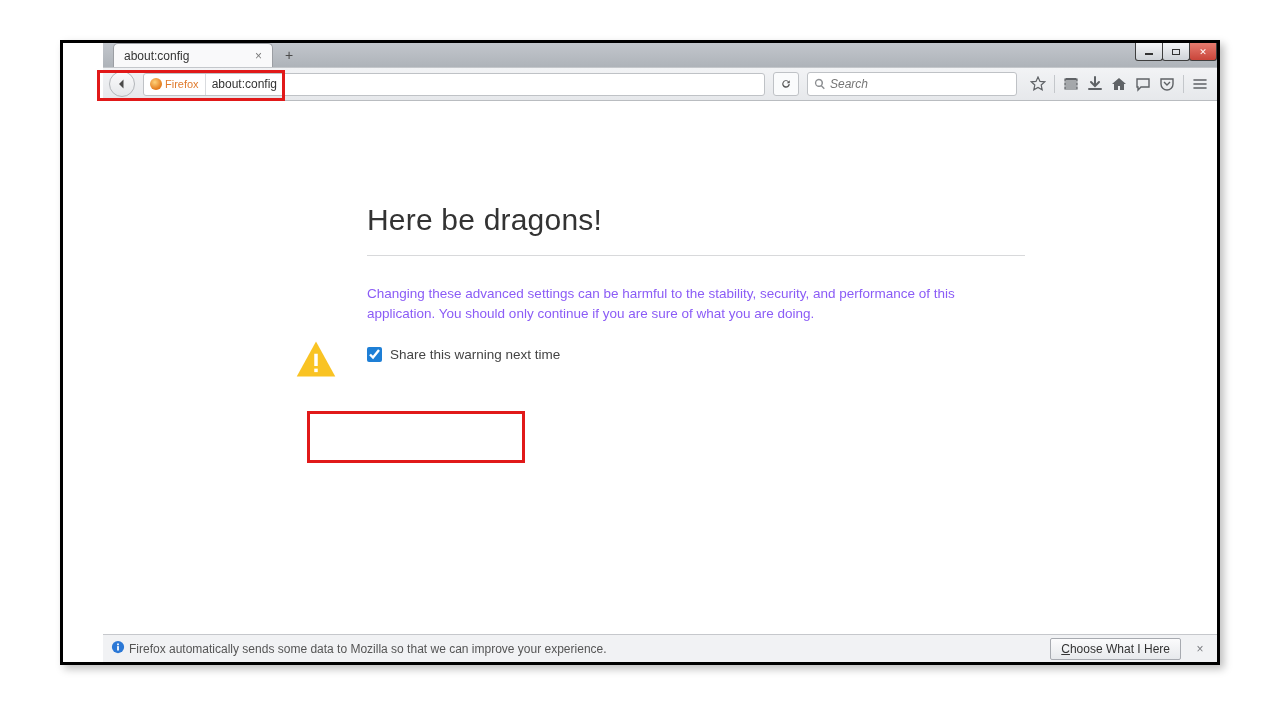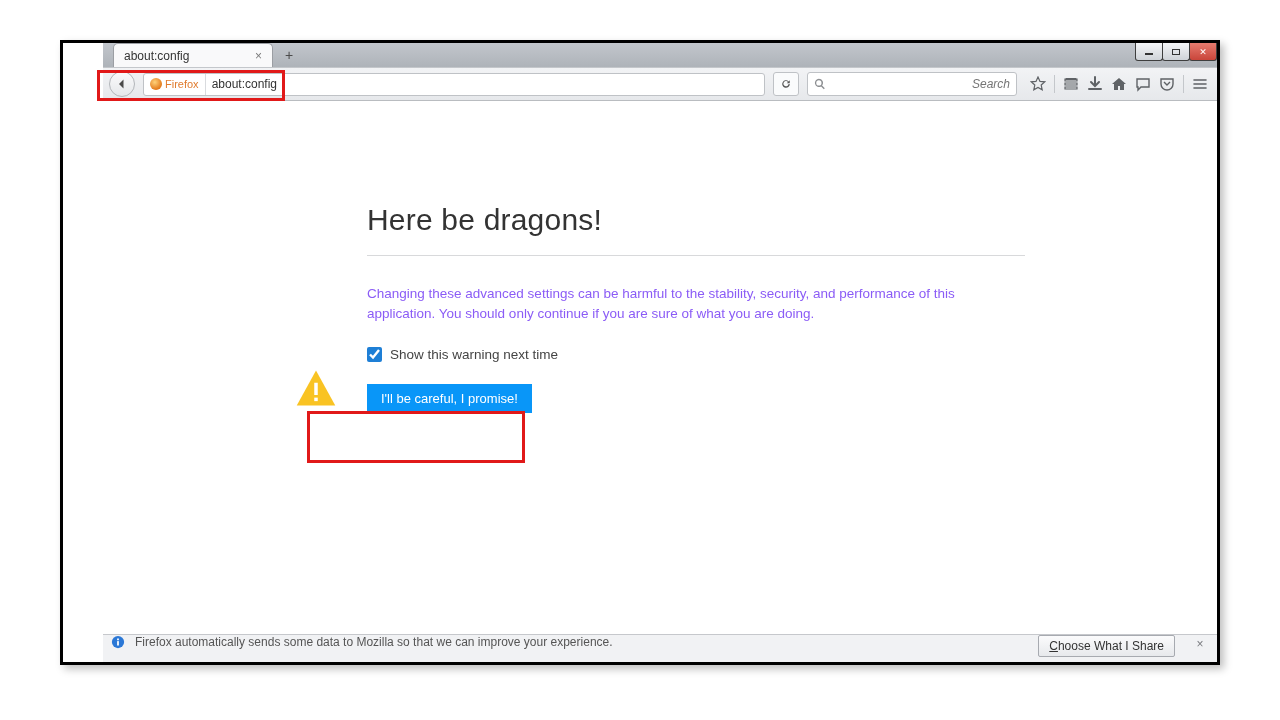--- a/index.html
+++ b/index.html
@@ -170,21 +170,21 @@
     width: 210px;
     height: 24px;
     border: 1px solid #bfc2c6;
     border-radius: 3px;
     background: #fff;
     display:flex;align-items:center;
     padding: 0 6px;
     margin-left:4px;
   }
   .search-wrap svg{width:12px;height:12px;fill:#8d8f92;margin-right:4px;}
-  .search-input{flex:1;border:none;outline:none;font-size:12px;font-style:italic;color:#9a9c9f;background:transparent;text-align:right;}
+  .search-input{flex:1;border:none;outline:none;font-size:12px;font-style:italic;color:#9a9c9f;background:transparent;}
   .tool-icons {
     display:flex;align-items:center;gap:2px;margin-left:6px;
   }
   .tool-icons .sep{width:1px;height:18px;background:#c4c7cb;margin:0 3px;}
   .ticon{width:22px;height:22px;display:flex;align-items:center;justify-content:center;color:#5f6266;cursor:pointer;border-radius:2px;}
   .ticon svg{width:16px;height:16px;fill:currentColor;}
   .ticon.menu svg{stroke:#5f6266;}
 
   
   .content {
@@ -232,23 +232,23 @@
     z-index: 50;
   }
   .hl-addr { top: 27px; left: 34px; width: 188px; height: 31px; }
   .hl-btn  { top: 368px; left: 244px; width: 218px; height: 52px; }
 
   
   .footer-bar{
     height:28px;
     background:#f1f2f4;
     border-top:1px solid #c6c8cc;
-    display:flex;align-items:flex-start;
+    display:flex;align-items:center;
     padding:0 8px;
-    font-size:12px;color:#555;gap:10px;
+    font-size:12px;color:#555;gap:4px;
   }
   .footer-bar .info-icon svg{width:14px;height:14px;fill:#2b78d6;}
   .footer-bar .msg{flex:1;}
   .footer-btn{
     border:1px solid #a7aab0;
     background:linear-gradient(to bottom,#fbfbfc,#e7e9ec);
     font-size:12px;color:#333;
     padding:3px 10px;border-radius:2px;cursor:pointer;
   }
   .footer-btn u{text-decoration:underline;}
@@ -351,36 +351,35 @@
             <path fill="#f9c323" d="M24 4 2 44h44z"></path>
             <rect x="22" y="18" width="4" height="14" fill="#fff"></rect>
             <rect x="22" y="35" width="4" height="4" fill="#fff"></rect>
           </svg>
       </div>
       <div class="warn-main">
         <div class="warn-title">Here be dragons!</div>
         <div class="warn-desc">Changing these advanced settings can be harmful to the stability, security, and performance of this application. You should only continue if you are sure of what you are doing.</div>
         <label class="warn-check">
           <input type="checkbox" checked="" style="">
-          <span>Show this warning next time</span>
+          <span>Share this warning next time</span>
         </label>
-        <button class="accept-btn">I'll be careful, I promise!</button>
       </div>
     </div>
   </div>
 
   <div class="footer-bar">
     <span class="info-icon">
       <svg viewBox="0 0 16 16">
           <circle cx="8" cy="8" r="7"></circle>
           <rect x="7" y="7" width="2" height="5" fill="#fff"></rect>
           <rect x="7" y="4" width="2" height="2" fill="#fff"></rect>
         </svg>
     </span>
     <span class="msg">Firefox automatically sends some data to Mozilla so that we can improve your experience.</span>
-    <button class="footer-btn"><u>C</u><span>hoose What I Share</span></button>
+    <button class="footer-btn"><u>C</u><span>hoose What I Here</span></button>
     <span class="footer-close">×</span>
   </div>
 
   <div class="highlight hl-addr"></div>
   <div class="highlight hl-btn"></div>
 
 </div>
 
 </body></html>

